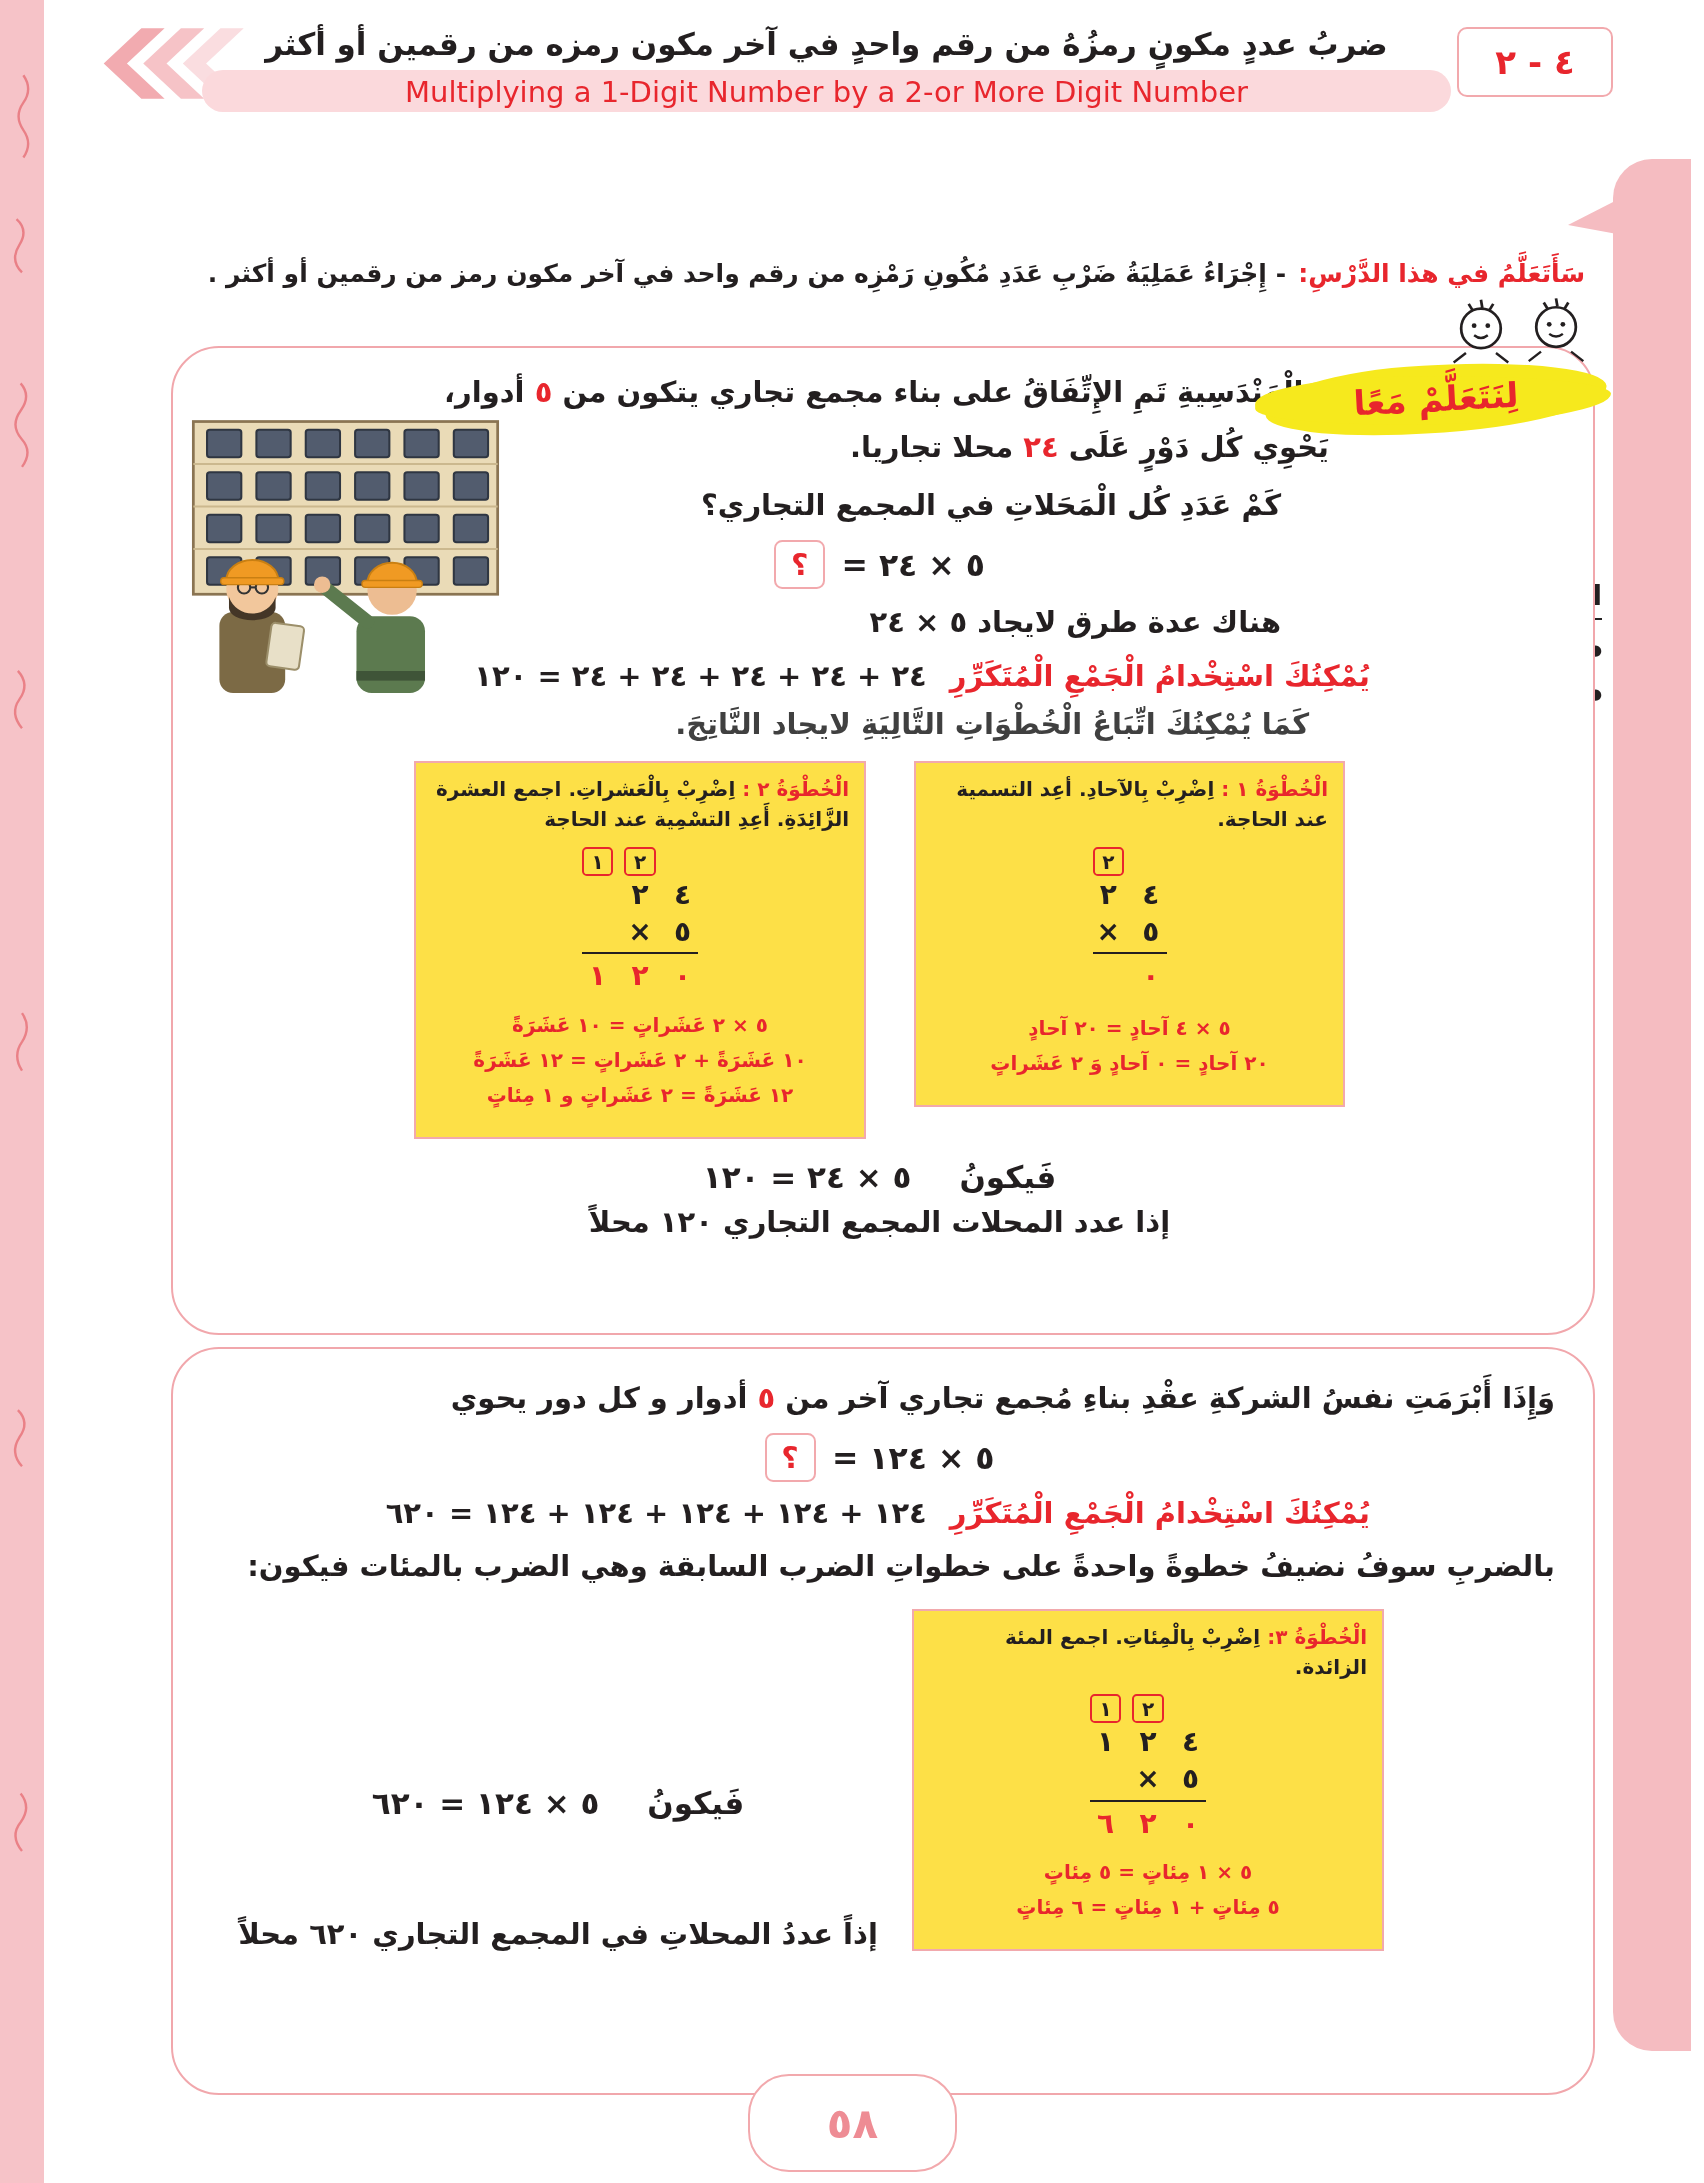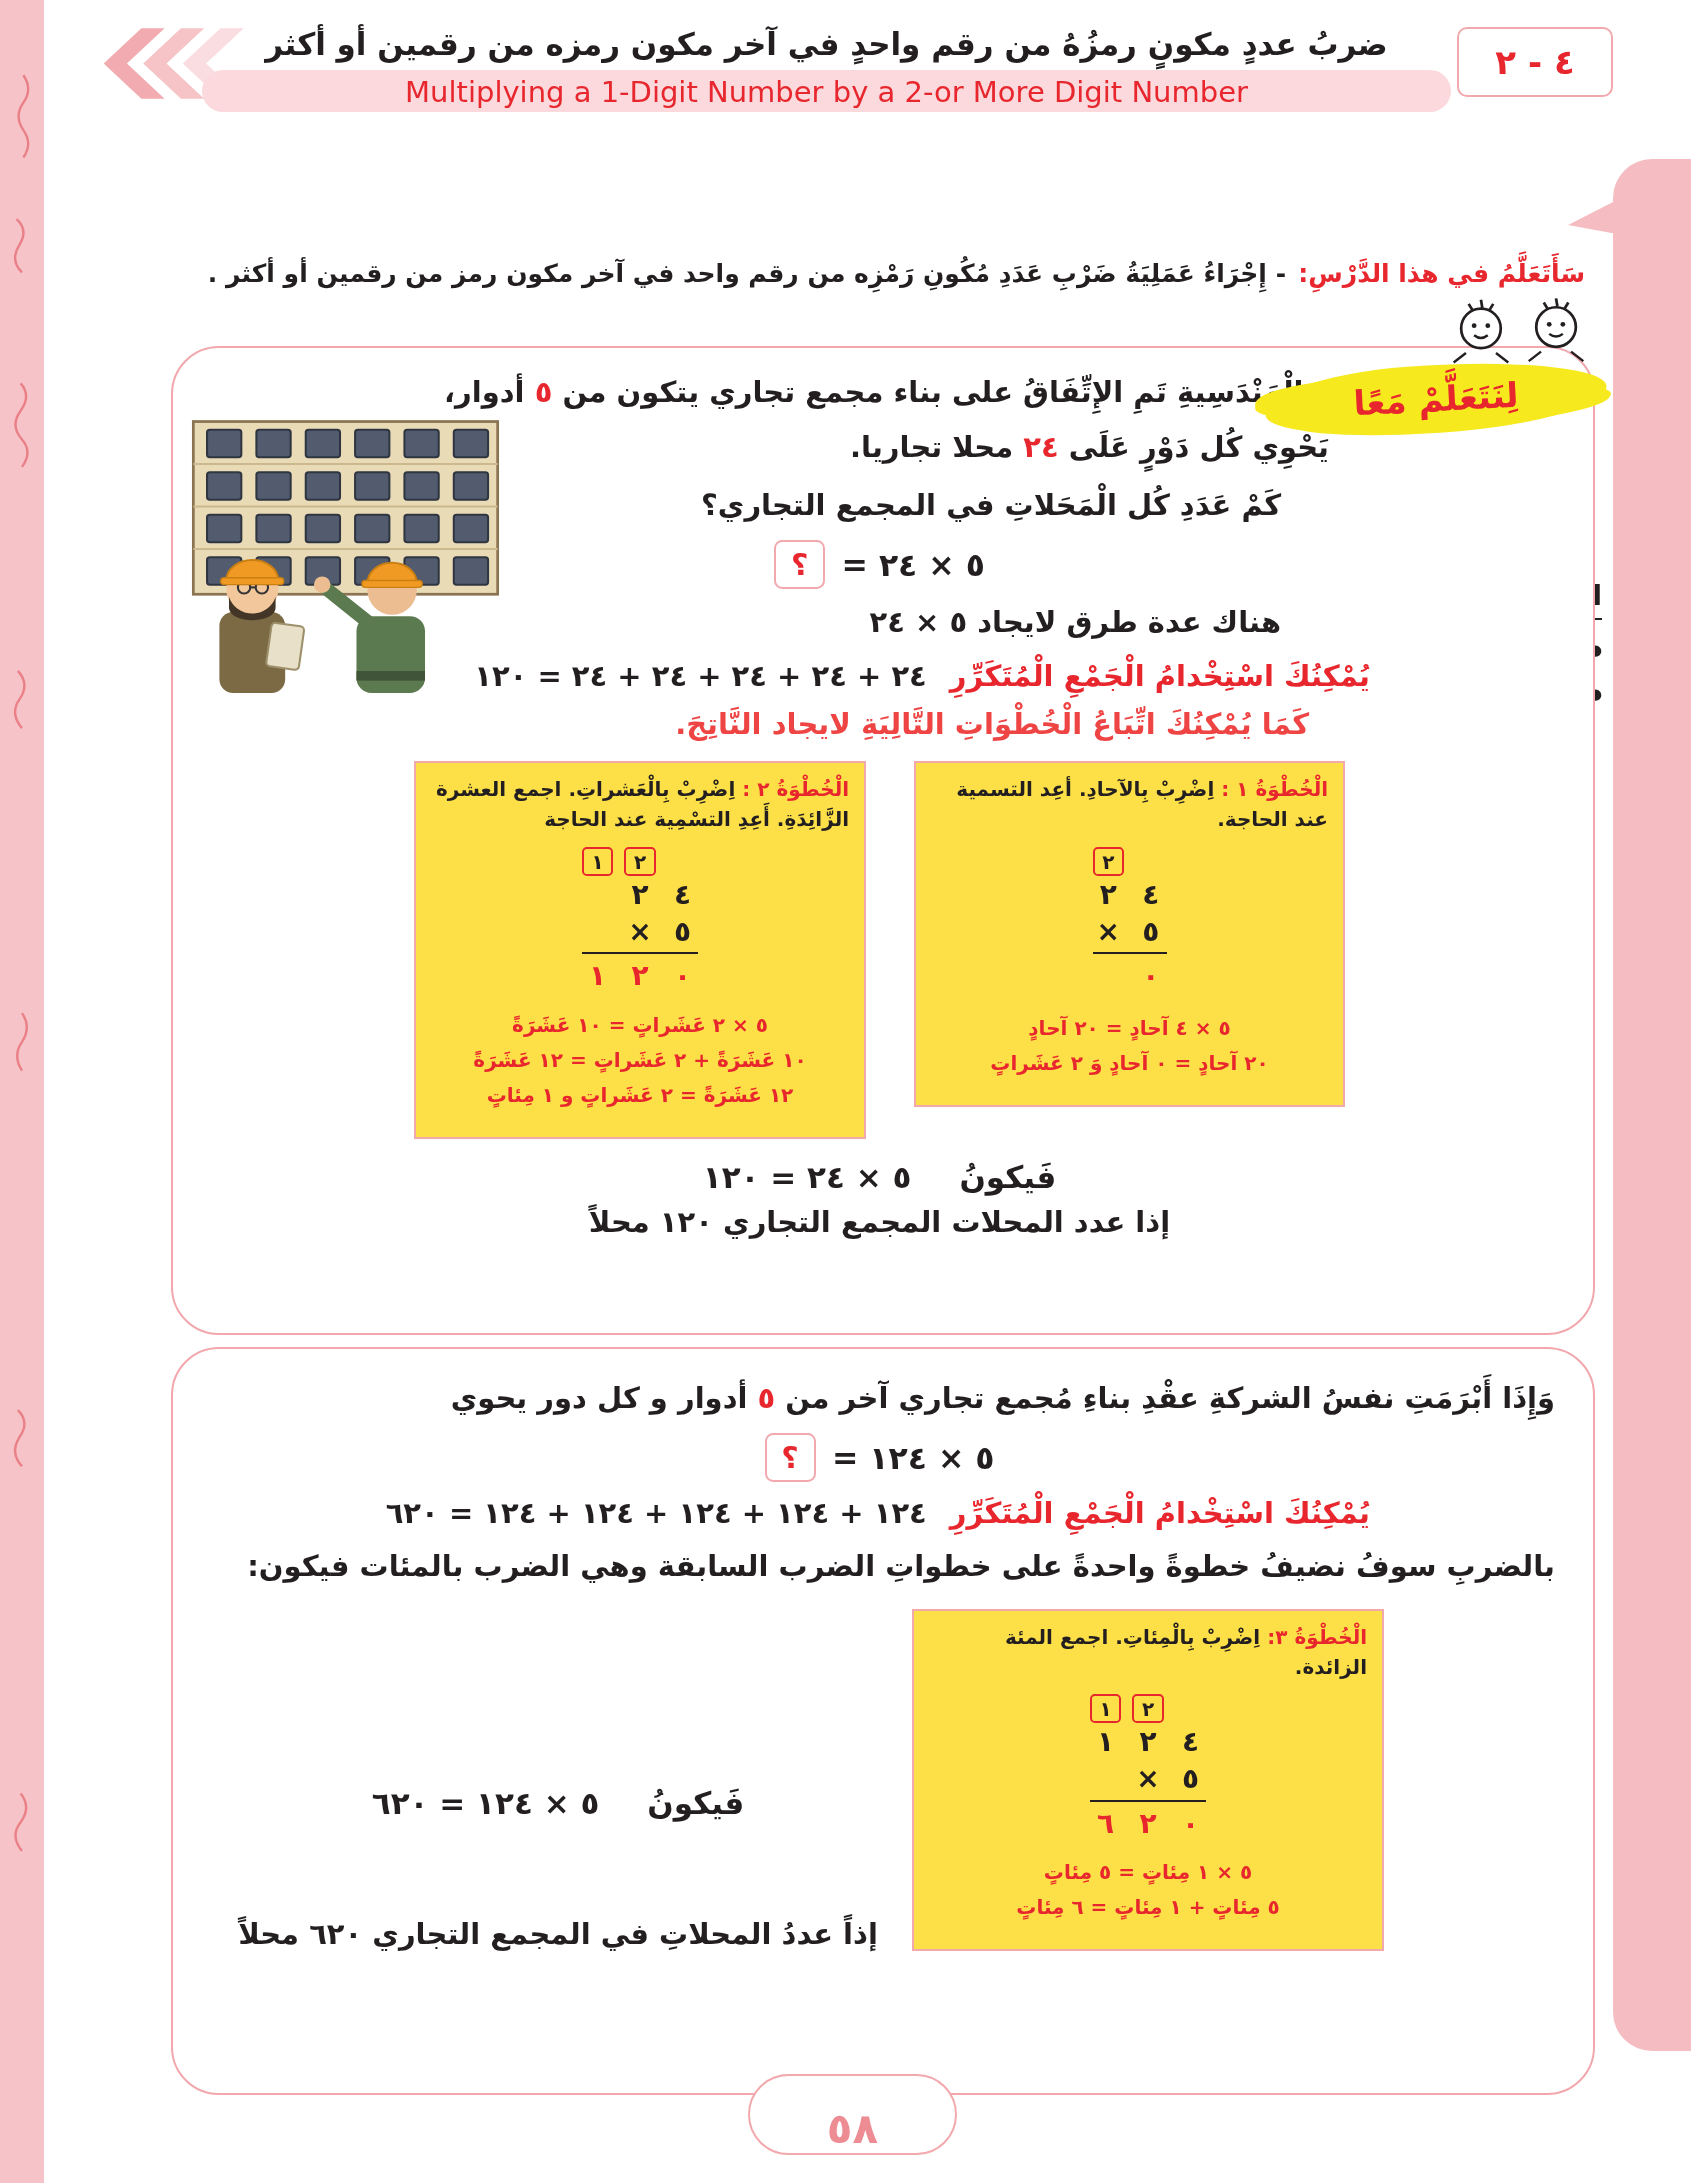--- a/index.html
+++ b/index.html
@@ -54,21 +54,21 @@
   .question-line{margin-top:13.7px;margin-right:274px}
   .methods-line{margin-top:11px;margin-right:274px}
 
   .eq-row{margin-top:12.3px;display:flex;justify-content:center;align-items:center;gap:16.4px;direction:rtl}
   .eq-lhs{font-size:31.5px;font-weight:700}
   .q-box{width:51px;height:49px;border:2.7px solid #f2a9ad;border-radius:8.2px;display:flex;align-items:center;justify-content:center;
     font-size:30px;font-weight:700;color:#e8262d;background:#fff}
 
   .repeated-line{margin-top:13.7px;margin-right:185px;font-size:29px;font-weight:700;text-align:right}
   .repeated-line .lbl{color:#e8262d;margin-left:23px}
-  .follow-line{margin-top:13.7px;margin-right:246px;font-size:29px;font-weight:700;color:#ef4444;text-align:right}
+  .follow-line{margin-top:13.7px;margin-right:246px;font-size:29px;font-weight:700;color:#404040;text-align:right}
 
   .steps-row{margin-top:20.5px;display:flex;justify-content:center;gap:48px;align-items:flex-start}
   .step-box{border:2.7px solid #f2a9ad;border-radius:0;background:#fde047;padding:11px 15px 24px 15px}
   .step1-w{width:431px}.step2-w{width:452px}.step3-w{width:472px}
   .step-title{font-size:20px;font-weight:700;line-height:1.5;text-align:right}
   .step-title .red{color:#e8262d}
 
   .mult-wrap{text-align:center;margin-top:12.3px}
   .mult{display:inline-block;direction:ltr}
   .mrow{display:flex;justify-content:flex-end;gap:11px}
@@ -86,22 +86,22 @@
   .illustration{position:absolute;left:8.2px;top:68px;width:329px;height:277px}
 
   
   .row2{margin-top:20.5px;display:flex;align-items:flex-end}
   .row2 .step-box{margin-right:171px}
   .concl-col{flex:1;display:flex;flex-direction:column;align-items:center;gap:96px;margin-top:48px}
   .concl-col .concl-eq{margin-top:0}
   .concl-col .concl-text{margin-top:0}
 
   
-  .page-tab{left:748px;top:2074px;width:209px;height:81px;border:2.7px solid #f2a9ad;border-radius:41px;background:#fff;
-    display:flex;align-items:flex-end;justify-content:center}
+  .page-tab{left:748px;top:2074px;width:209px;height:98px;border:2.7px solid #f2a9ad;border-radius:41px;background:#fff;
+    display:flex;align-items:center;justify-content:center}
   .page-num{color:#ee8c94;font-size:42px;font-weight:700}
 </style>
 </head>
 <body>
 
 <div class="abs left-strip">
   <svg width="44" height="2183" viewBox="0 0 64 3189">
     <g stroke="#e04a52" stroke-width="3.5" fill="none" opacity="0.55">
       <path d="M34 110 q14 20 0 40 q-14 20 0 40 q14 20 0 40"></path>
       <path d="M24 320 q18 16 4 38 q-14 22 4 40"></path>

